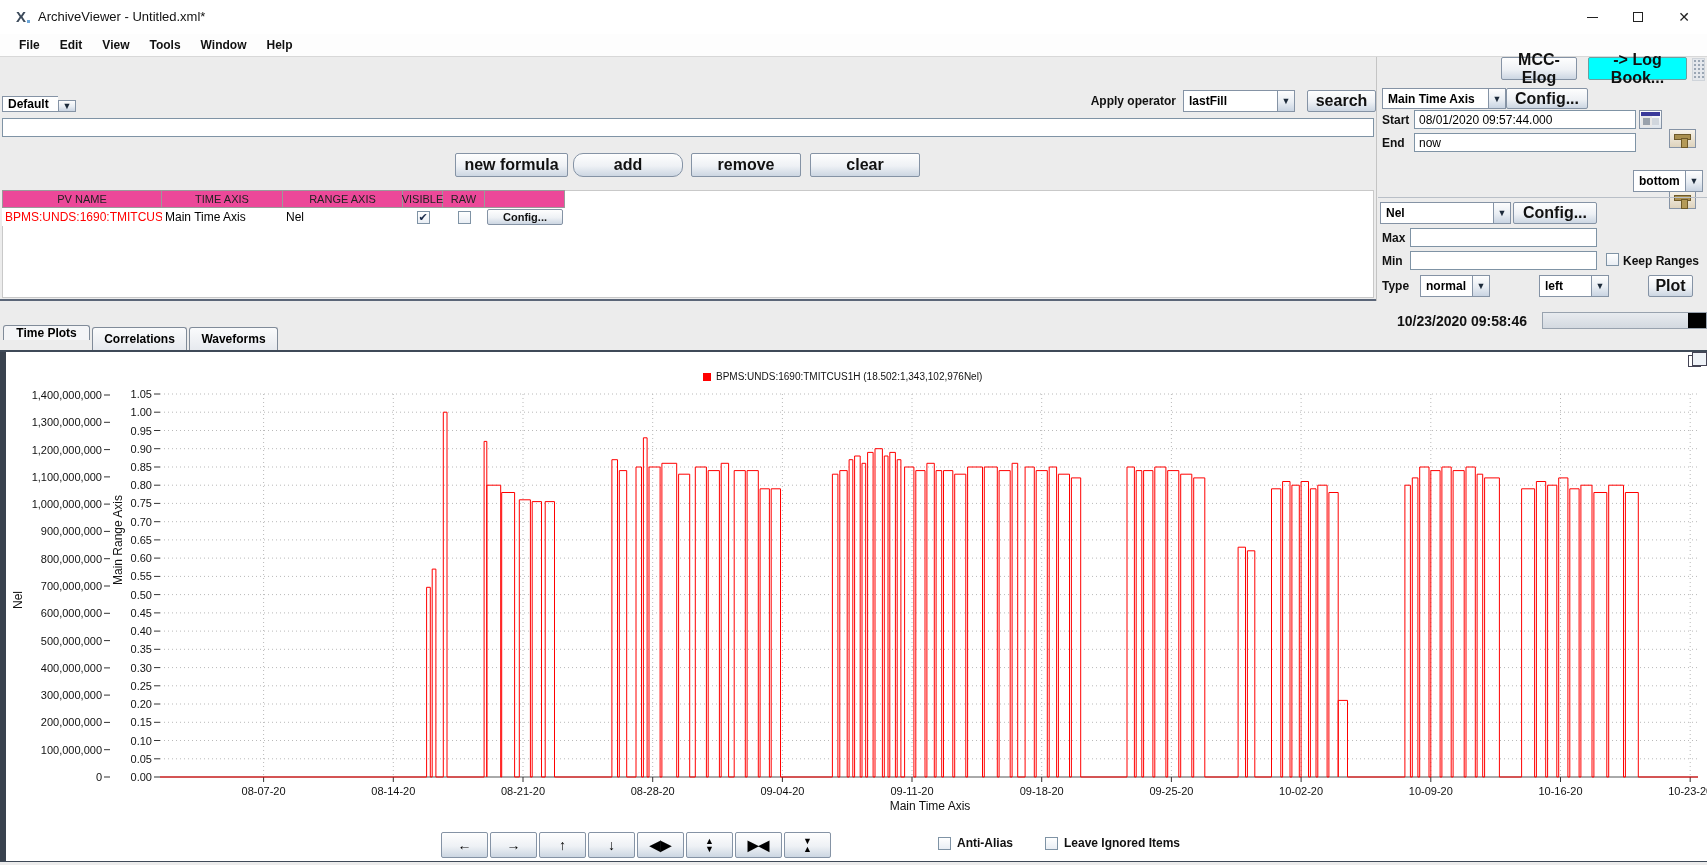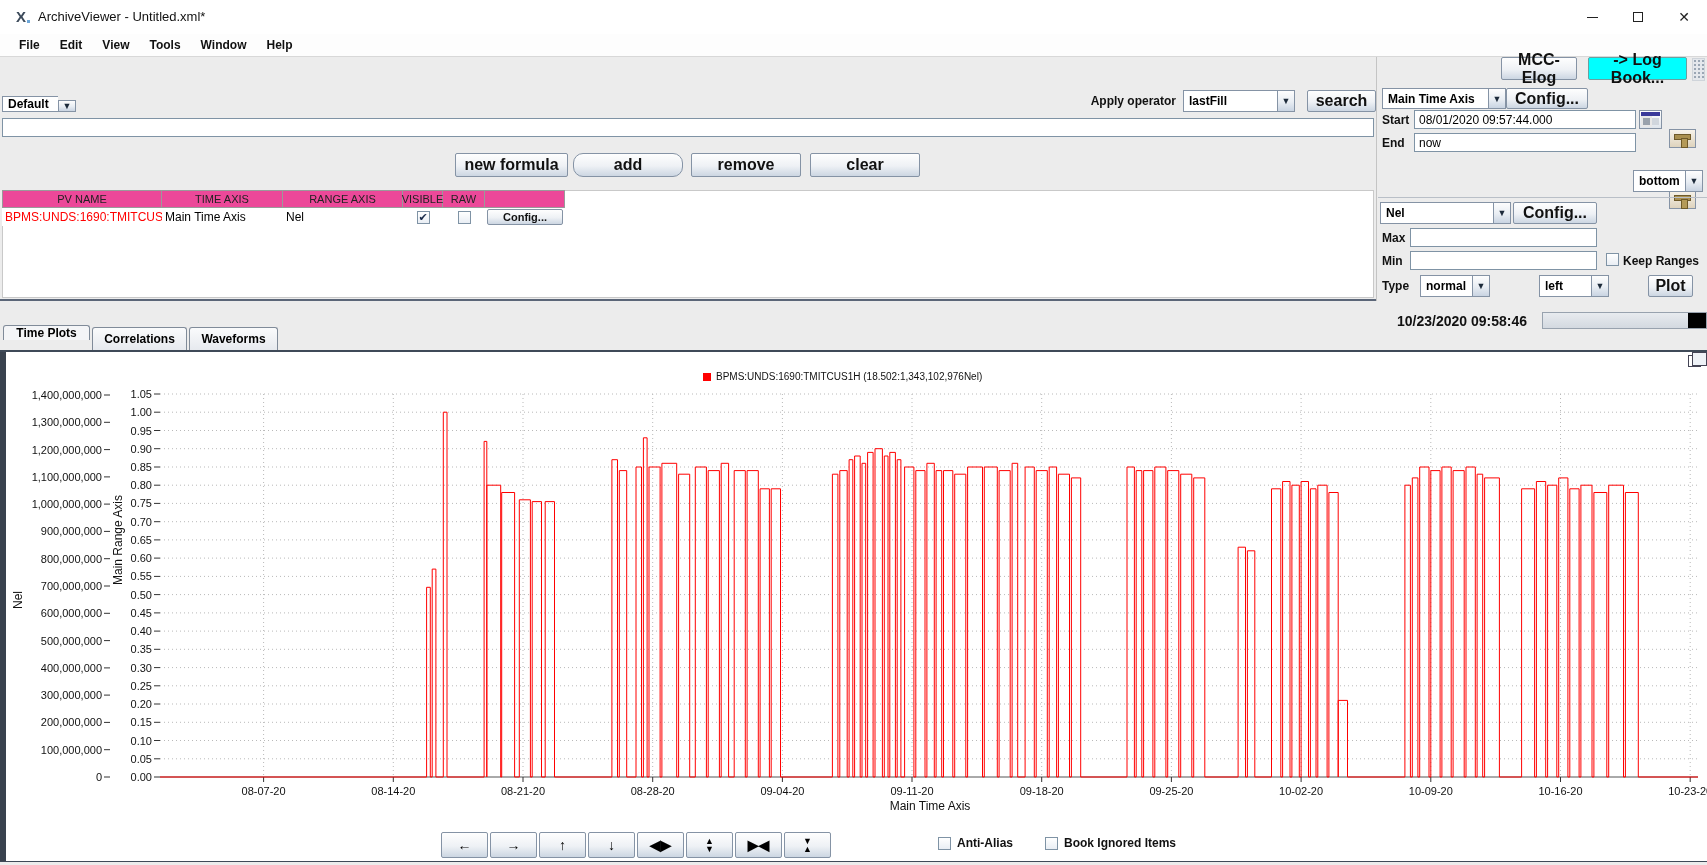--- a/index.html
+++ b/index.html
@@ -390,14 +390,14 @@
       <span class="g2">▼</span>
       <span class="g2">▲</span>
     </button>
   </div>
 <div class="ba-checks" style="left:938px;">
   <span class="cb"></span>
   <span class="lbl">Anti-Alias</span>
 </div>
 <div class="ba-checks" style="left:1045px;">
   <span class="cb"></span>
-  <span class="lbl">Book Ignored Items</span>
+  <span class="lbl">Leave Ignored Items</span>
 </div>
 
 </body></html>

